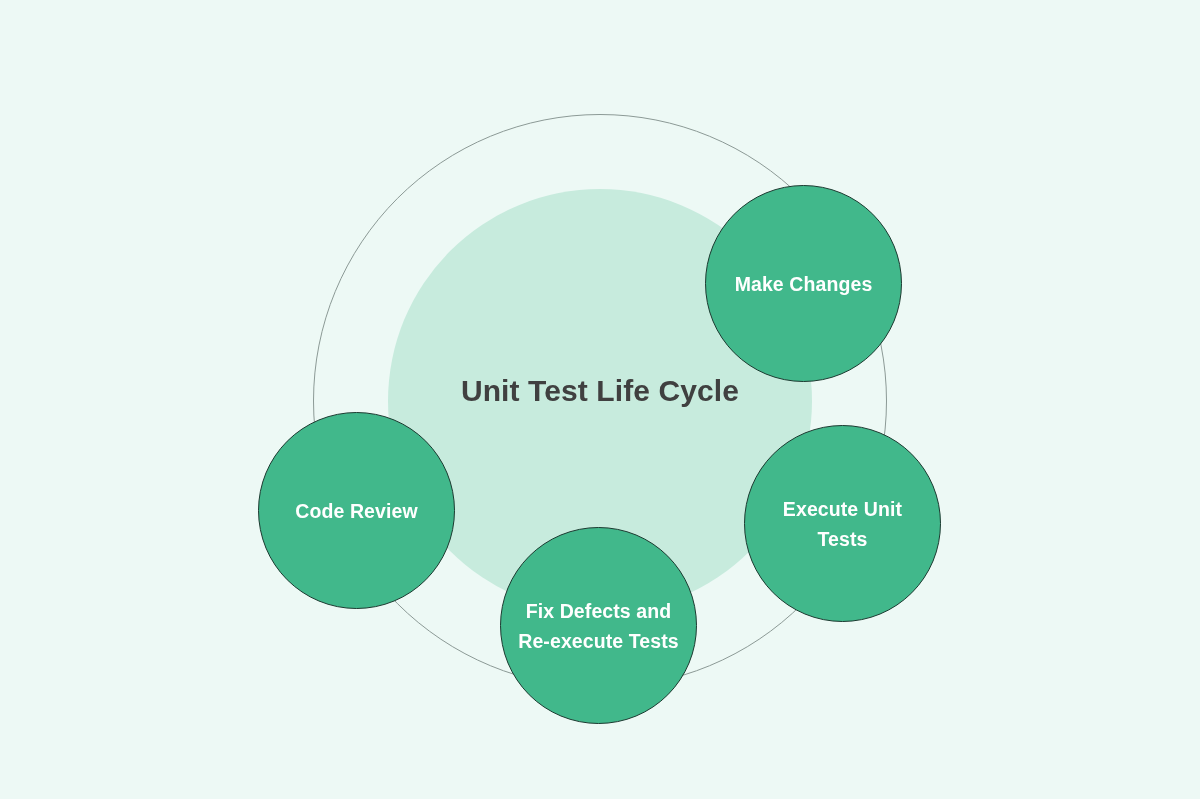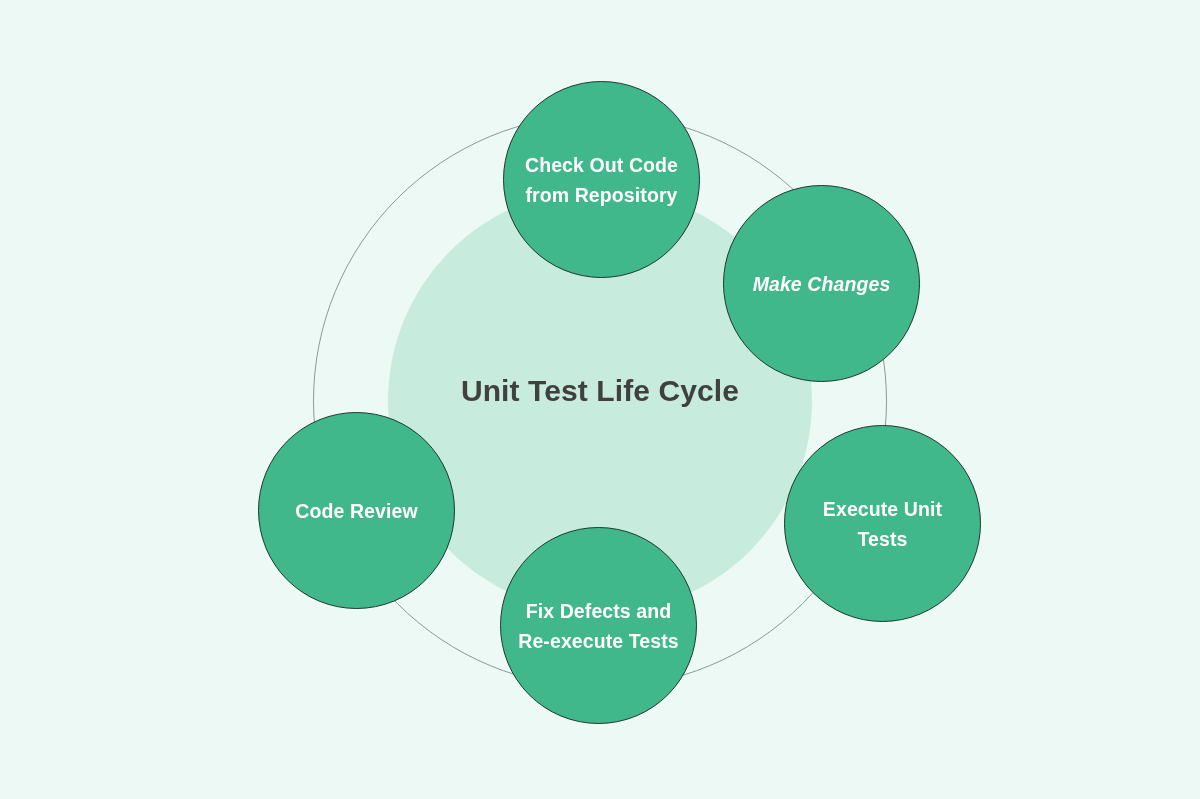--- a/index.html
+++ b/index.html
@@ -68,40 +68,37 @@
   .node-label {
     color: #ffffff;
     font-size: 19.5px;
     font-weight: bold;
     line-height: 30px;
     text-align: center;
     padding: 0 12px;
     letter-spacing: 0.1px;
   }
   .node-1 { left: 503px; top: 81px; }
-  .node-2 { left: 723px; top: 185px; font-style: italic; }
-  .node-3 { left: 784px; top: 425px; }
+  .node-2 { left: 705px; top: 185px; }
+  .node-3 { left: 744px; top: 425px; }
   .node-4 { left: 500px; top: 527px; }
   .node-5 { left: 258px; top: 412px; }
   .node-6 { left: 259px; top: 181px; }
 </style>
 </head>
 <body>
 
 <div id="canvas">
 
   <div class="ring-outline"></div>
 
   <div class="inner-disc"></div>
 
   <div class="center-title">Unit Test Life Cycle</div>
 
-  <div class="node node-1">
-    <span class="node-label">Check Out Code from Repository</span>
-  </div>
 
   <div class="node node-2">
     <span class="node-label">Make Changes</span>
   </div>
 
   <div class="node node-3">
     <span class="node-label">Execute Unit Tests</span>
   </div>
 
   <div class="node node-4">

